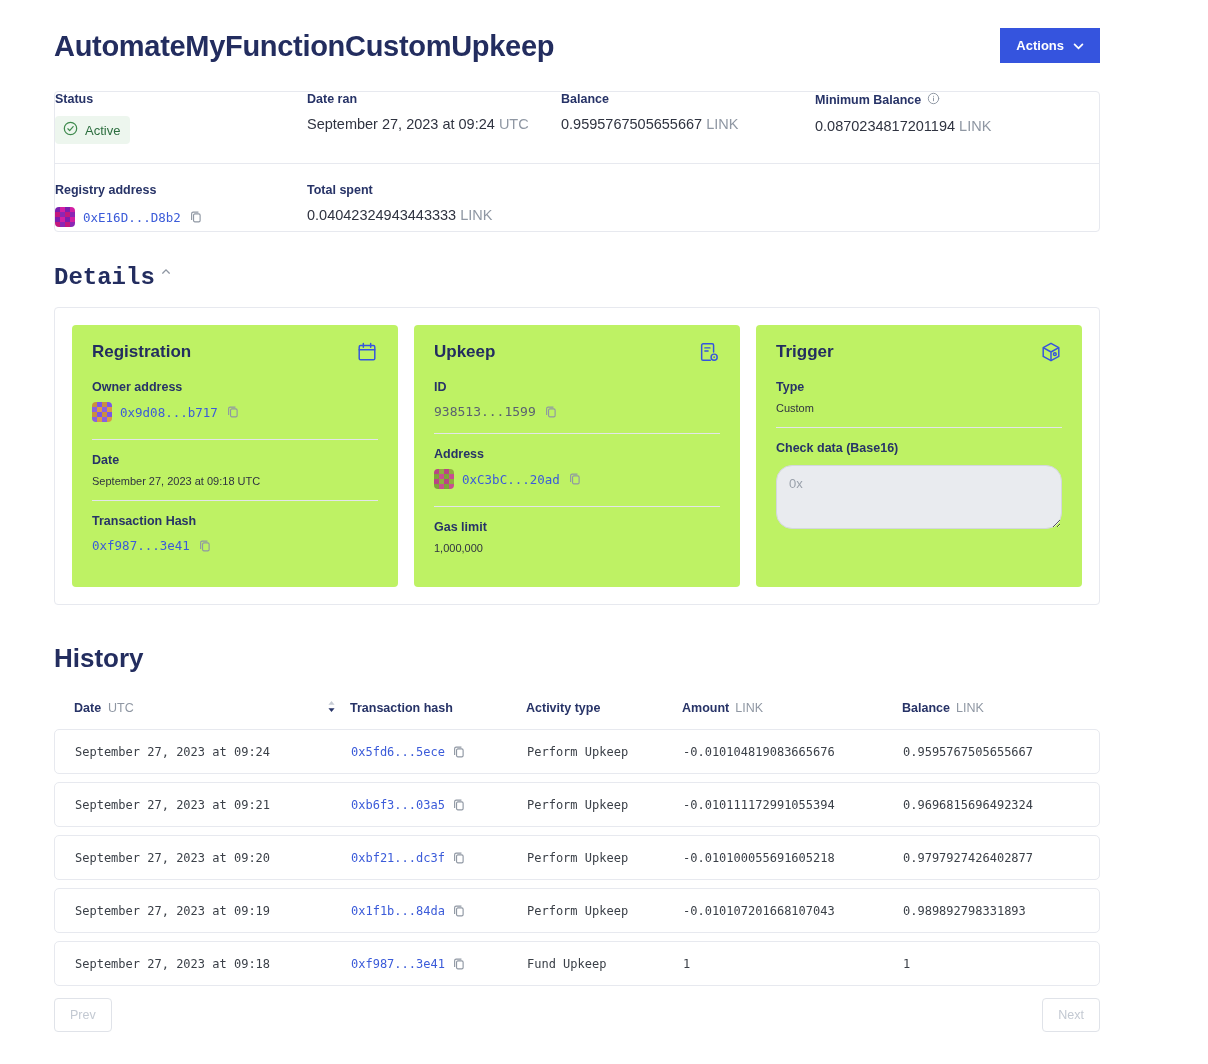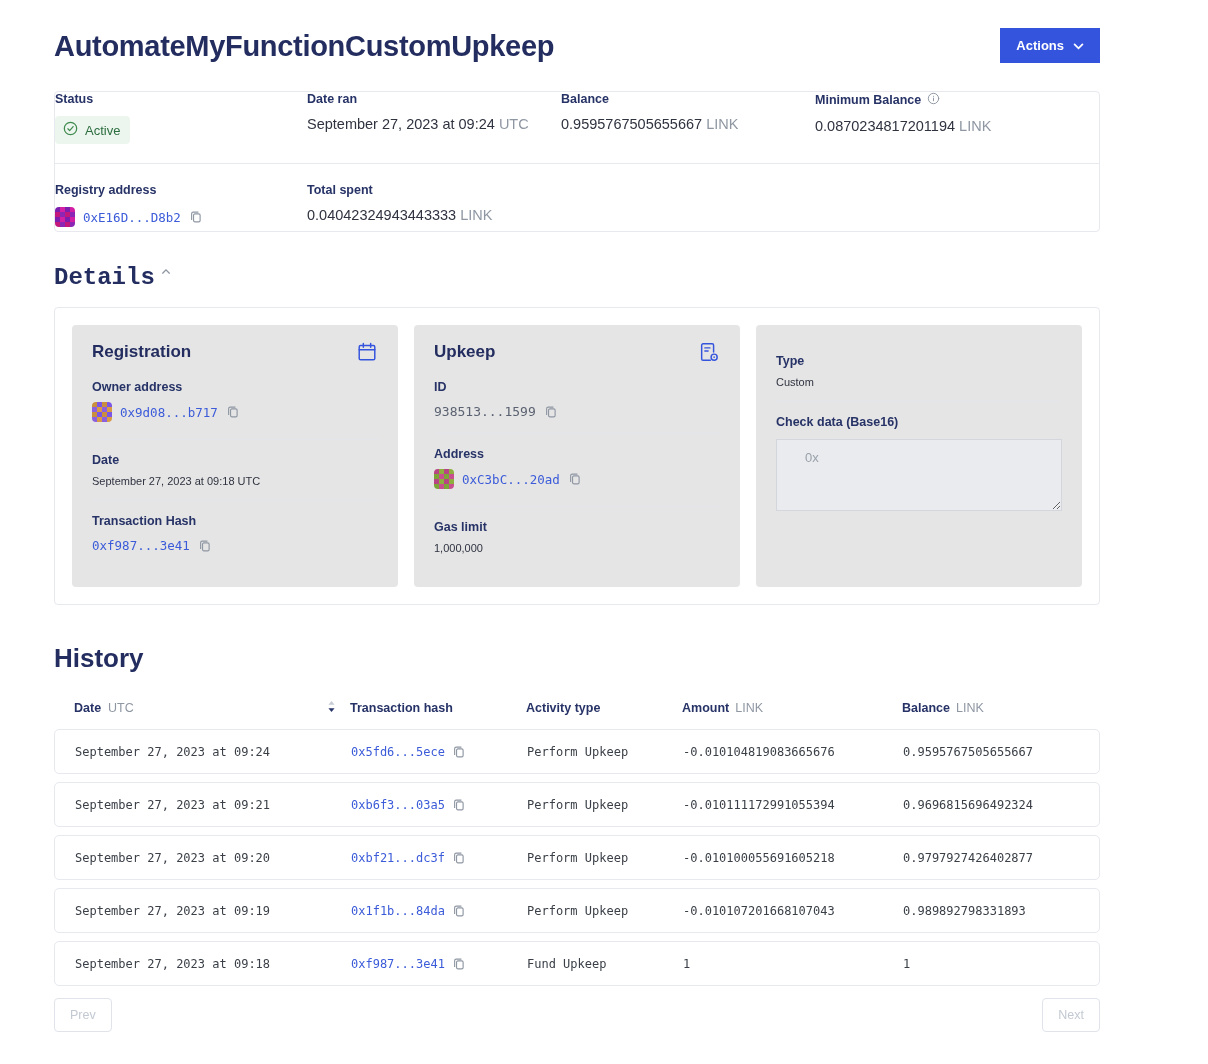--- a/index.html
+++ b/index.html
@@ -49,33 +49,33 @@
   .identicon.upkeep   { background-image: conic-gradient(#8fae3e 25%, #c84e8f 0 50%, #7ca437 0 75%, #b84583 0); }
   .mono { font-family: "DejaVu Sans Mono", monospace; }
   a.hash-link { color: #3b5bd9; text-decoration: none; font-size: 12.5px; }
   .copy-btn { color: #8f97a3; display: inline-flex; cursor: pointer; background: none; border: none; padding: 0; }
 
   
   .section-head { display: flex; align-items: flex-start; gap: 6px; margin-top: 32px; font-family: Liberation Mono, monospace; }
   .section-head h2 { margin: 0; font-size: 24px; color: #232d5f; }
   .collapse-toggle { color: #8f97a3; display: inline-flex; cursor: pointer; background: none; border: none; padding: 0; margin-top: 4px; }
   .details-panel { margin-top: 16px; border: 1px solid #e7e9ef; border-radius: 4px; padding: 17px; display: flex; gap: 16px; }
-  .detail-card { flex: 1; background: #e5e5e5; border-radius: 4px; padding: 16px 20px 20px; }
+  .detail-card { flex: 1; background: #bef264; border-radius: 4px; padding: 16px 20px 20px; }
   .card-head { display: flex; align-items: center; justify-content: space-between; margin-bottom: 4px; }
   .card-head h3 { margin: 0; font-size: 17px; color: #232d5f; }
   .card-icon { color: #3554de; display: inline-flex; }
   .detail-field { padding: 13px 0; }
   .detail-field + .detail-field { border-top: 1px solid #e3e5ea; }
   .detail-field .field-label { margin-bottom: 8px; }
   .detail-value { font-size: 11px; color: #2f3340; }
   .id-value { color: #5a6170; font-size: 13px; }
   .check-data {
-    width: 100%; height: 72px; margin-top: 2px;
-    background: #e9ebef; border: 1px solid #d3d7dd; border-radius: 0;
-    padding: 10px 28px; font-family: "Liberation Sans", sans-serif; font-size: 13px; color: #2f3340;
+    width: 100%; height: 64px; margin-top: 2px;
+    background: #e9ebef; border: 1px solid #d3d7dd; border-radius: 16px;
+    padding: 10px 12px; font-family: "Liberation Sans", sans-serif; font-size: 13px; color: #2f3340;
     resize: vertical;
   }
   .check-data::placeholder { color: #9aa1ab; }
 
   
   .history-heading { margin: 38px 0 0; font-size: 26px; color: #232d5f; }
   .table-header {
     display: grid; grid-template-columns: 276px 176px 156px 220px 1fr;
     padding: 26px 0 13px 20px; align-items: center;
   }
@@ -264,20 +264,30 @@
             </button>
           </span>
         </div>
         <div class="detail-field">
           <div class="field-label">Gas limit</div>
           <div class="detail-value">1,000,000</div>
         </div>
       </div>
 
       <div class="detail-card">
+        <div class="card-head">
+          <h3>Trigger</h3>
+          <span class="card-icon">
+            <svg viewBox="0 0 24 24" width="22" height="22" fill="none" stroke="currentColor" stroke-width="1.6" stroke-linejoin="round">
+                <path d="M12 2.5l8.5 4.7v9.6L12 21.5l-8.5-4.7V7.2z"></path>
+                <path d="M3.5 7.2L12 12l8.5-4.8M12 12v9.5"></path>
+                <circle cx="16.2" cy="14.4" r="1.5"></circle>
+              </svg>
+          </span>
+        </div>
         <div class="detail-field">
           <div class="field-label">Type</div>
           <div class="detail-value">Custom</div>
         </div>
         <div class="detail-field">
           <div class="field-label">Check data (Base16)</div>
           <textarea class="check-data" placeholder="0x" style=""></textarea>
         </div>
       </div>
     </div>

